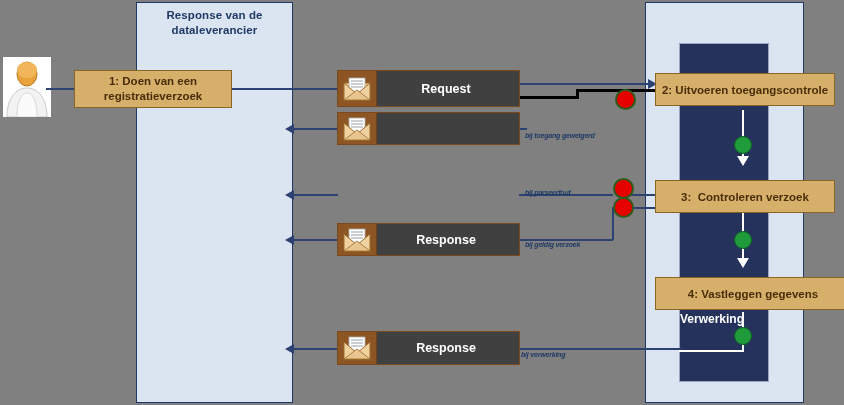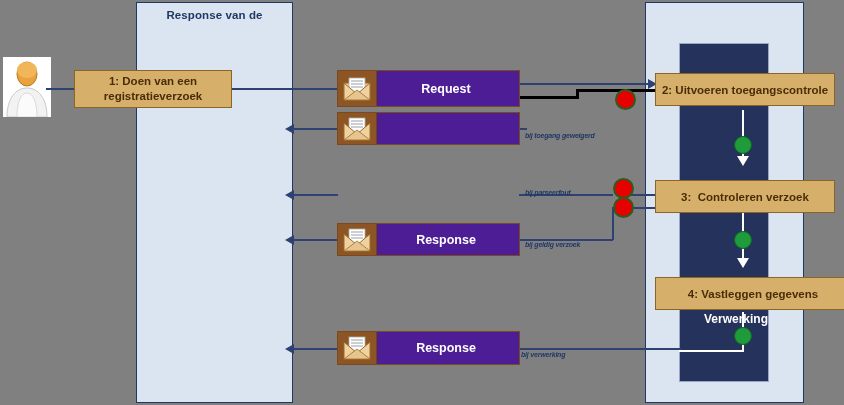--- a/index.html
+++ b/index.html
@@ -33,28 +33,28 @@
     position:absolute;
     background:#25325c;
     border:1px solid #9aa7c4;
     box-sizing:border-box;
   }
   .pillar-label{
     position:absolute;
     color:#ffffff;
     font-weight:bold;
     font-size:12px;
-    text-align:right;
+    text-align:left;
     width:100%;
   }
 
   
   .msgbox{
     position:absolute;
-    background:#4c1d95;
+    background:#404040;
     border:1px solid #7a4a1e;
     box-sizing:border-box;
     display:flex;align-items:center;
   }
   .msgbox .env-cell{
     width:38px;height:100%;
     background:#8c5523;
     border-right:1px solid #70421b;
     display:flex;align-items:center;justify-content:center;
     flex:0 0 38px;
@@ -135,20 +135,21 @@
 </head>
 <body>
 
 <div id="stage">
 
   <div class="lane" style="left:136px;top:2px;width:157px;height:401px;"></div>
   <div class="lane" style="left:645px;top:2px;width:159px;height:401px;"></div>
 
   <div class="lane-title" style="left:136px;top:8px;width:157px;">
     <div>Response van de</div>
+    <div>dataleverancier</div>
   </div>
 
 
   <div class="pillar" style="left:679px;top:43px;width:90px;height:339px;">
     <div class="pillar-label" style="left:0;top:268px;">Verwerking</div>
   </div>
 
   <div class="wvline" style="left:742px;top:110px;height:48px;"></div>
   <div class="warrow-down" style="left:737px;top:156px;"></div>
 

